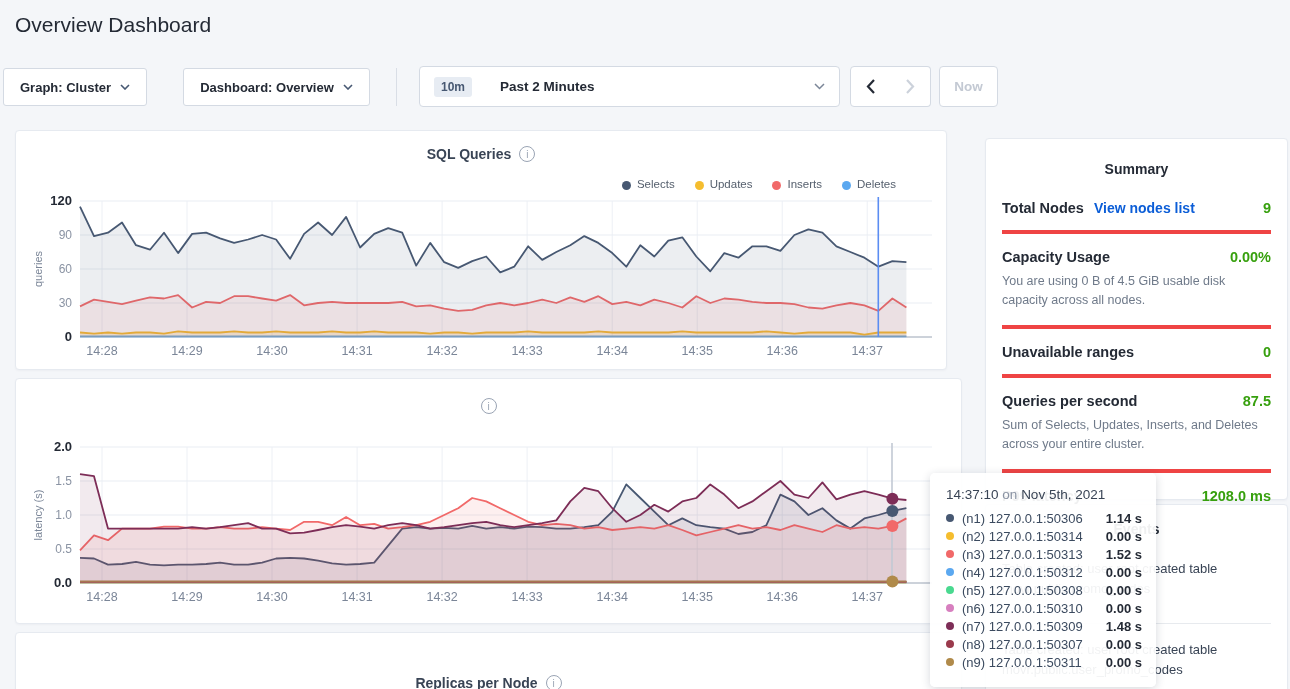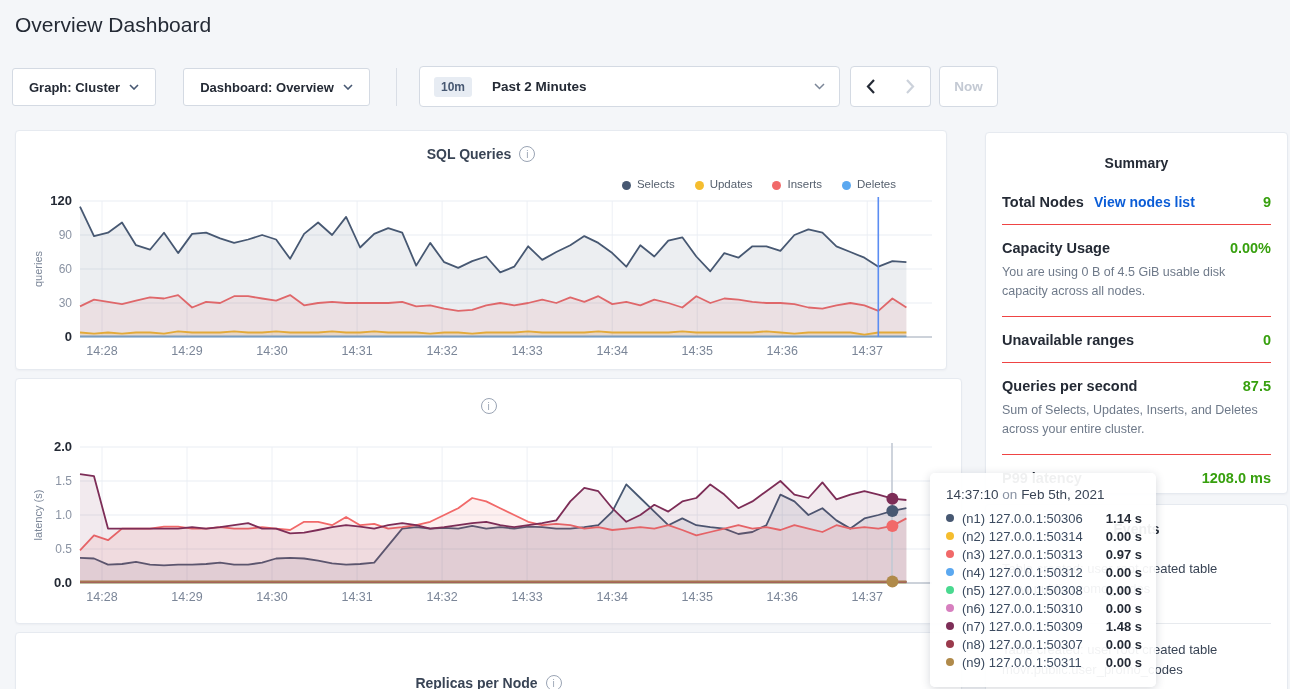--- a/index.html
+++ b/index.html
@@ -20,21 +20,21 @@
     position:absolute; top:2px; height:38px;
     background:#fff; border:1px solid #d4dae3; border-radius:3px;
     display:flex; align-items:center; justify-content:center; gap:9px;
     font-family:inherit; font-size:13px; font-weight:bold; color:#242a35;
     cursor:pointer;
   }
   .vdiv { position:absolute; left:396px; top:2px; height:38px; width:1px; background:#d9dee6; }
   .timepicker {
     position:absolute; left:419px; top:0; width:421px; height:41px;
     background:#fff; border:1px solid #d4dae3; border-radius:4px;
-    display:flex; align-items:center; padding:0 14px; gap:20px;
+    display:flex; align-items:center; padding:0 14px; gap:28px;
     font-family:inherit; cursor:pointer;
   }
   .tp-badge {
     background:#e7ecf3; border-radius:3px; padding:3px 7px;
     font-size:12px; font-weight:bold; color:#475872;
   }
   .tp-label { font-size:13.5px; font-weight:bold; color:#242a35; }
   .tp-chevron { margin-left:auto; }
   .nav-btn {
     position:absolute; top:0; width:41px; height:41px;
@@ -50,21 +50,21 @@
   }
   
   .panel {
     position:absolute; background:#fff;
     border:1px solid #e6eaf0; border-radius:4px;
     box-shadow:0 1px 2px rgba(40,50,70,0.04);
   }
   .p-sql      { left:15px;  top:130px; width:932px; height:240px; }
   .p-latency  { left:15px;  top:378px; width:947px; height:246px; }
   .p-replicas { left:15px;  top:632px; width:947px; height:120px; }
-  .p-summary  { left:985px; top:132px; width:303px; height:362px; }
+  .p-summary  { left:985px; top:138px; width:303px; height:362px; }
   .p-events   { left:985px; top:504px; width:303px; height:220px; }
   .chart-title {
     position:absolute; left:0; right:0; display:flex;
     align-items:center; justify-content:center; gap:8px;
     font-size:14px; font-weight:bold; color:#394455;
   }
   .info-icon {
     width:16px; height:16px; border:1px solid #9aa4b4; border-radius:50%;
     color:#9aa4b4; font-size:10px; font-weight:normal; font-style:normal;
     display:inline-flex; align-items:center; justify-content:center; cursor:pointer;
@@ -74,21 +74,21 @@
     display:flex; gap:20px; align-items:center;
   }
   .legend-item { display:flex; align-items:flex-end; gap:6px; cursor:pointer; }
   .legend-dot { width:9px; height:9px; border-radius:50%; }
   .legend-label { font-size:11.5px; color:#56606e; }
   .chart-body { position:absolute; left:12px; }
   
   .summary-title { text-align:center; font-size:14px; font-weight:bold; color:#242a35; padding-top:22px; }
   .summary-rows { padding:8px 16px 0 16px; }
   .srow { padding:15px 0 14px 0; }
-  .srow + .srow { border-top:1px solid #ef4444; }
+  .srow + .srow { border-top:4px solid #ef4444; }
   .srow-main { display:flex; align-items:baseline; gap:10px;text-align:right; }
   .srow-label { font-size:14.5px; font-weight:bold; color:#242a35; }
   .srow-link  { font-size:14px;  font-weight:bold; color:#0b5dd7; cursor:pointer; }
   .srow-value { margin-left:auto; font-size:14.5px; font-weight:bold; color:#37a00e; }
   .srow-desc  { margin-top:7px; font-size:12.5px; line-height:1.55; color:#6f7a8a; }
   
   .events-title { text-align:center; font-size:14px; font-weight:bold; color:#242a35; padding-top:16px; }
   .event-list { padding:14px 16px 0 16px; }
   .event-item { font-size:13px; line-height:1.55; color:#394455; padding:8px 0 24px 0; }
   .event-item + .event-item { border-top:1px solid #e7eaee; padding-top:16px; }
@@ -107,21 +107,21 @@
   svg text { font-family:"Liberation Sans", sans-serif; }
 </style>
 </head>
 <body>
 
 <div class="app">
 
   <h1 class="page-title">Overview Dashboard</h1>
 
   <div class="toolbar">
-    <button class="dd-btn" style="left:12px;width:144px;">
+    <button class="dd-btn" style="left:3px;width:144px;">
       <span>Graph: Cluster</span>
       <svg width="10" height="6" viewBox="0 0 10 6">
           <polyline points="1,1 5,5 9,1" fill="none" stroke="#475872" stroke-width="1.6"></polyline>
         </svg>
     </button>
     <button class="dd-btn" style="left:183px;width:187px;">
       <span>Dashboard: Overview</span>
       <svg width="10" height="6" viewBox="0 0 10 6">
           <polyline points="1,1 5,5 9,1" fill="none" stroke="#475872" stroke-width="1.6"></polyline>
         </svg>
@@ -320,37 +320,37 @@
     <div class="event-list">
       <div class="event-item">Table created: user root created table movr.public.promo_codes</div>
       <div class="event-item">Table created: user root created table movr.public.user_promo_codes</div>
     </div>
   </aside>
 
   <div class="chart-tooltip">
     <div class="tt-header">
       <span>14:37:10</span>
       <span class="tt-on"> </span><span class="tt-on">on</span>
-      <span> </span><span>Feb 5th, 2021</span>
+      <span> </span><span>Nov 5th, 2021</span>
     </div>
     <div id="tt-rows">
         <div class="tt-row">
           <span class="tt-dot" style="background: rgb(71, 88, 114);"></span>
           <span>(n1) 127.0.0.1:50306</span>
           <span class="tt-value">1.14 s</span>
         </div>
         <div class="tt-row">
           <span class="tt-dot" style="background: rgb(245, 189, 46);"></span>
           <span>(n2) 127.0.0.1:50314</span>
           <span class="tt-value">0.00 s</span>
         </div>
         <div class="tt-row">
           <span class="tt-dot" style="background: rgb(241, 105, 105);"></span>
           <span>(n3) 127.0.0.1:50313</span>
-          <span class="tt-value">0.97 s</span>
+          <span class="tt-value">1.52 s</span>
         </div>
         <div class="tt-row">
           <span class="tt-dot" style="background: rgb(91, 168, 240);"></span>
           <span>(n4) 127.0.0.1:50312</span>
           <span class="tt-value">0.00 s</span>
         </div>
         <div class="tt-row">
           <span class="tt-dot" style="background: rgb(73, 217, 144);"></span>
           <span>(n5) 127.0.0.1:50308</span>
           <span class="tt-value">0.00 s</span>

